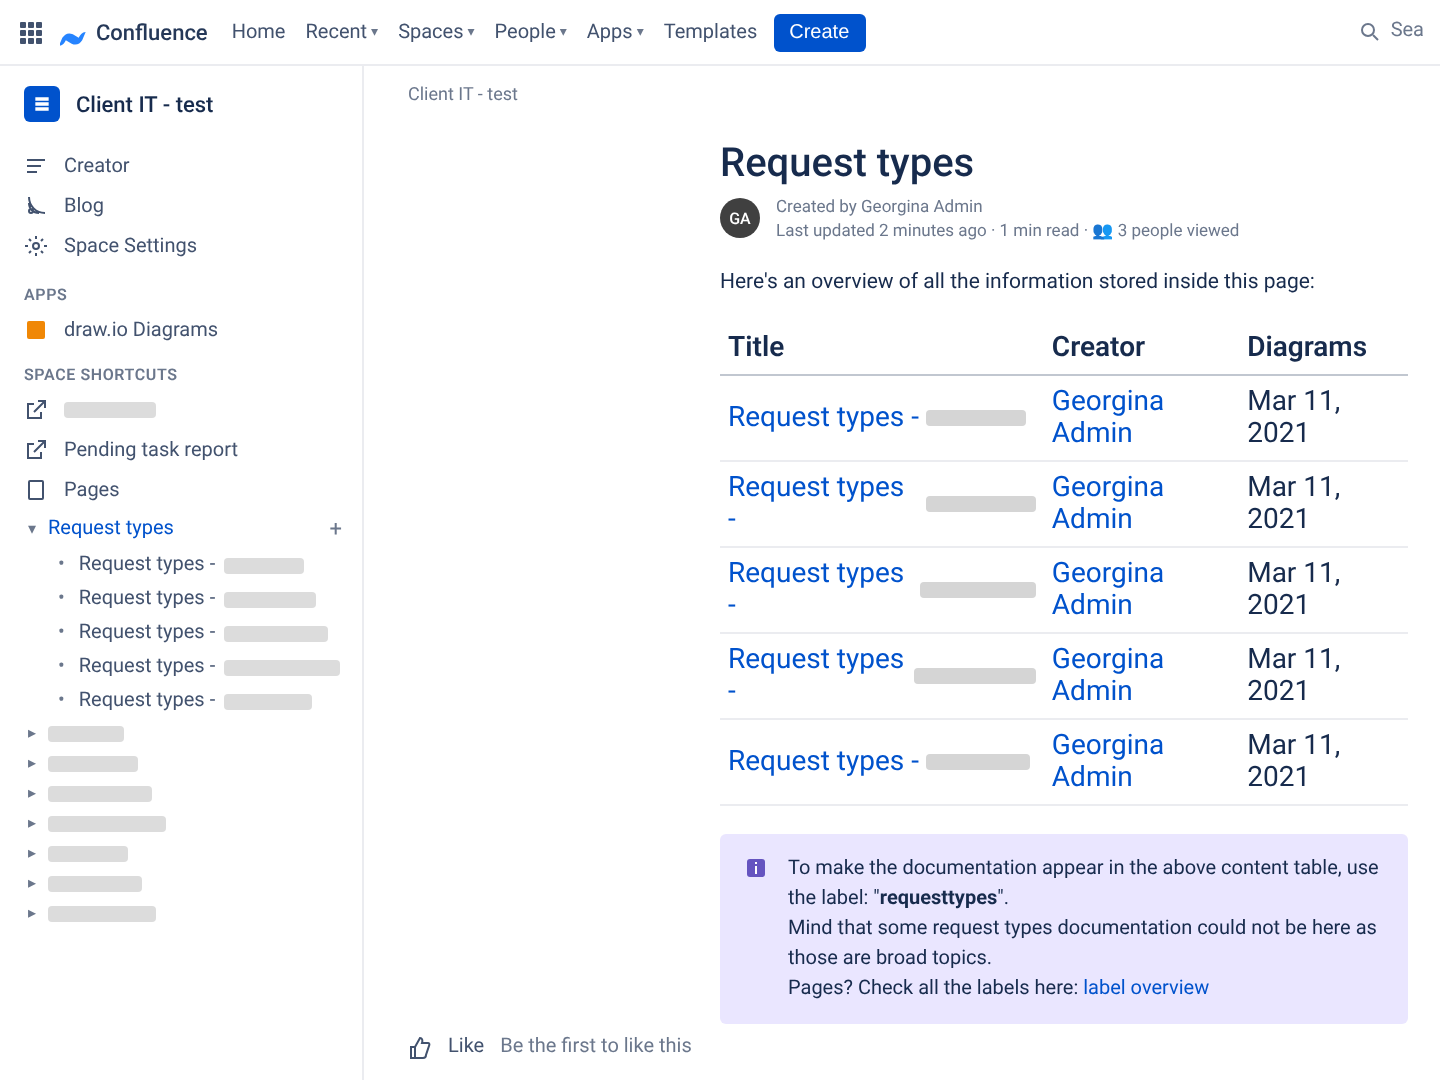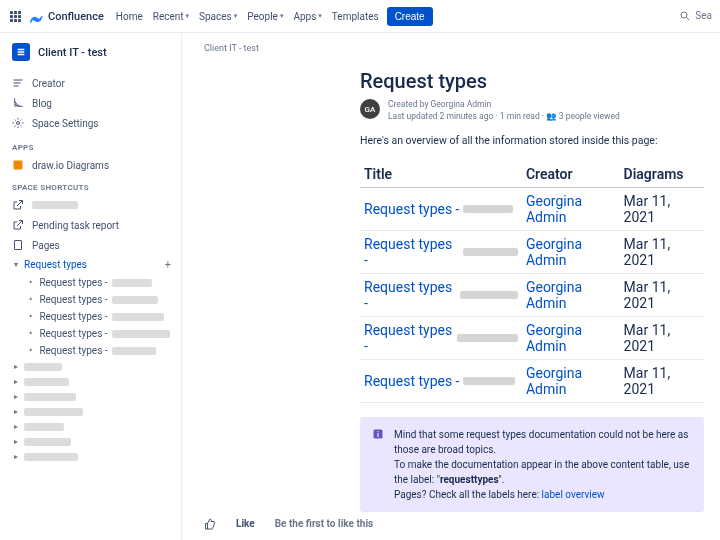--- a/index.html
+++ b/index.html
@@ -54,21 +54,21 @@
   .body-text { font-size:10.5px; line-height:1.5; color:#172b4d; margin-bottom:8px;}
   table { width:100%; border-collapse:collapse; font-size:14px; margin: 4px 0 14px 0;}
   th { text-align:left; font-weight:600; border-bottom:1px solid #c1c7d0; padding:5px 4px; color:#172b4d; background:#fff;}
   td { border-bottom:1px solid #ebecf0; padding:5px 4px; vertical-align:middle;}
   td a { color:#0052cc; text-decoration:none;}
   .td-title { display:flex; align-items:center; gap:4px;}
   .td-title .redact { background:#d5d5d5;}
   .callout { background:#eae6ff; border-radius:3px; padding:10px 12px; font-size:10px; color:#172b4d; line-height:1.5; display:flex; gap:10px;}
   .callout-ico { width:12px; height:12px; color:#6554c0; flex-shrink:0; margin-top:1px;}
   .callout a { color:#0052cc; text-decoration:none;margin-top:41px;}
-  .like-row { margin-top:auto; display:flex; align-items:center; gap:20px; font-size:10px; color:#42526e; padding: 6px 0; font-weight: bold;}
+  .like-row { margin-top:auto; display:flex; align-items:center; gap:8px; font-size:10px; color:#42526e; padding: 6px 0;}
   .like-row svg { width:12px; height:12px;}
   .comment-row { display:flex; align-items:center; gap:8px; margin-top:6px;}
   .comment-input { flex:1; border:1px solid #dfe1e6; background:#fafbfc; border-radius:3px; padding:7px 10px; font-size:10px; color:#6b778c;}
   .content-wrap { padding-left: 156px; }
   .content-col { display:flex; flex-direction:column; }
 </style>
 </head>
 <body>
 
 <div class="topnav">
@@ -325,22 +325,22 @@
           </tbody>
       </table>
 
       <div class="callout">
         <svg class="callout-ico" viewBox="0 0 24 24">
             <rect x="3" y="3" width="18" height="18" rx="3" fill="#6554c0"></rect>
             <rect x="11" y="10" width="2" height="8" fill="#fff"></rect>
             <rect x="11" y="6" width="2" height="2" fill="#fff"></rect>
           </svg>
         <div>
+          <div><span>To make the documentation appear in the above content table, use the label: "</span><b>requesttypes</b><span>".</span></div>
           <div>Mind that some request types documentation could not be here as those are broad topics.</div>
-          <div><span>To make the documentation appear in the above content table, use the label: "</span><b>requesttypes</b><span>".</span></div>
           <div><span>Pages? Check all the labels here: </span><a>label overview</a></div>
         </div>
       </div>
     </div>
 
     <div class="like-row">
       <svg viewBox="0 0 24 24">
           <path fill="none" stroke="#42526e" stroke-width="2" d="M7 22V11l5-9c2 0 3 2 2 5h6c1 0 2 1 1 3l-3 9c0 2-1 3-3 3H7M7 11H3v11h4"></path>
         </svg>
       <span>Like</span>

